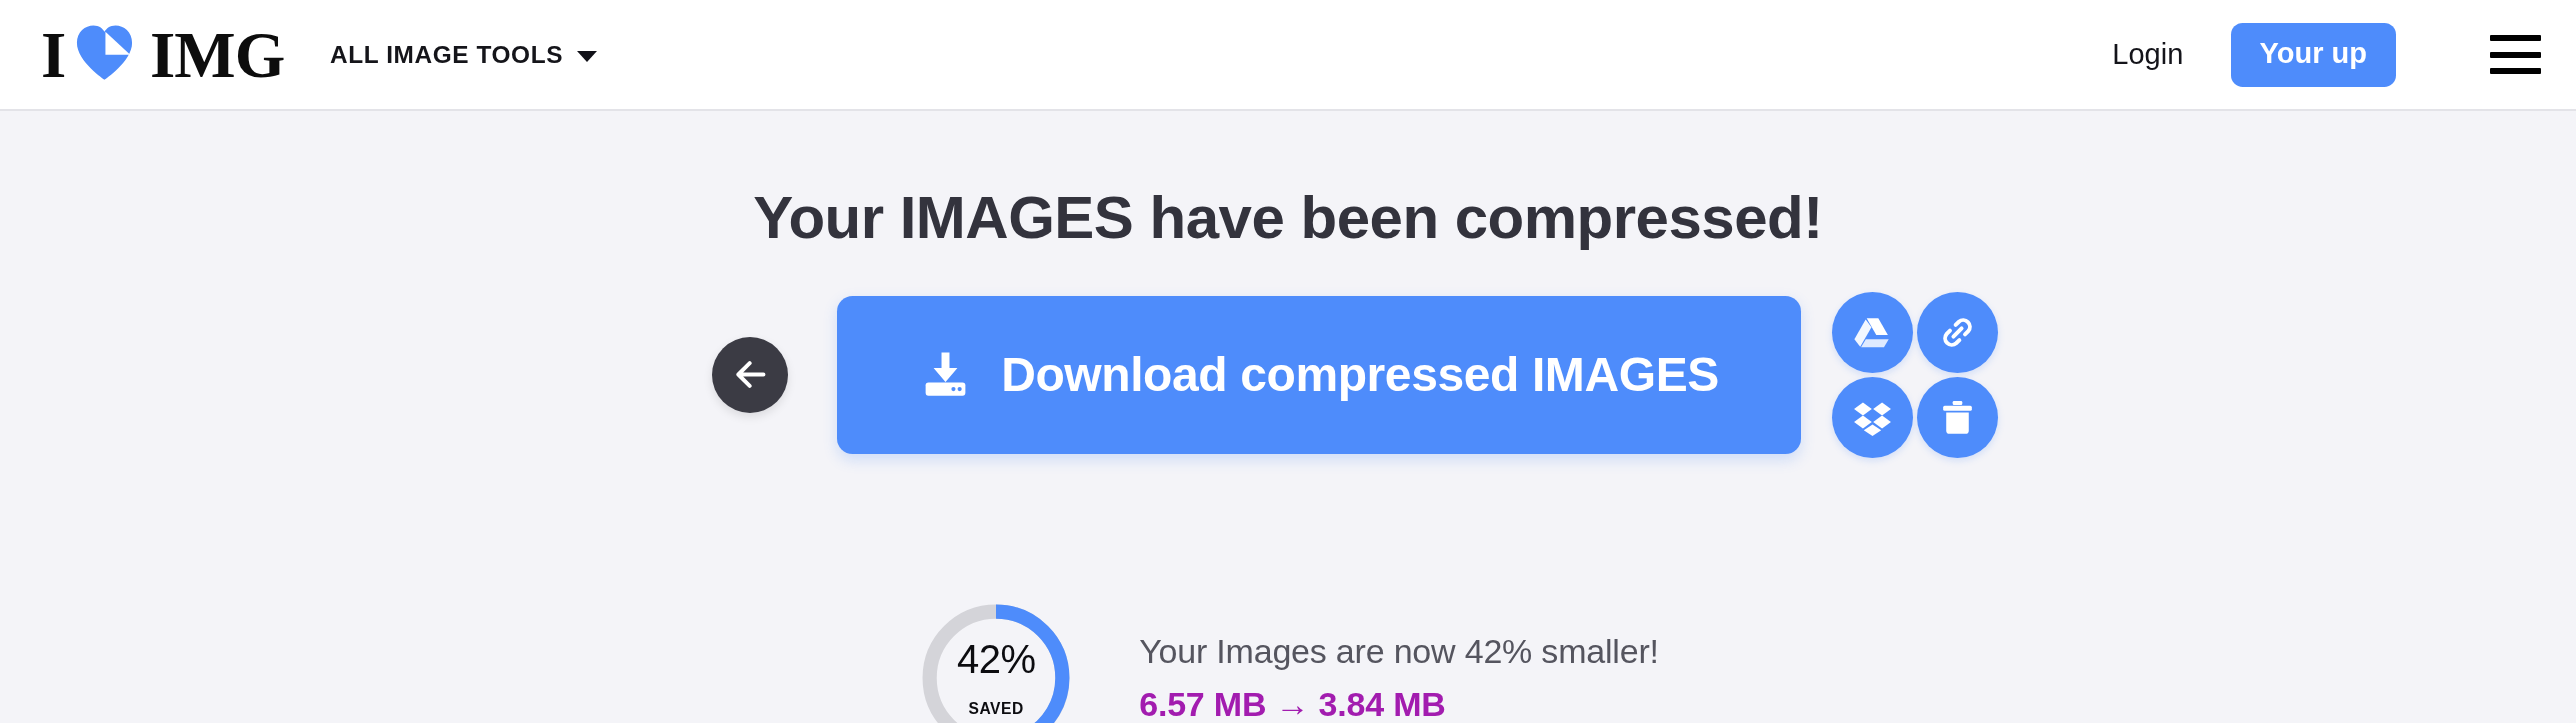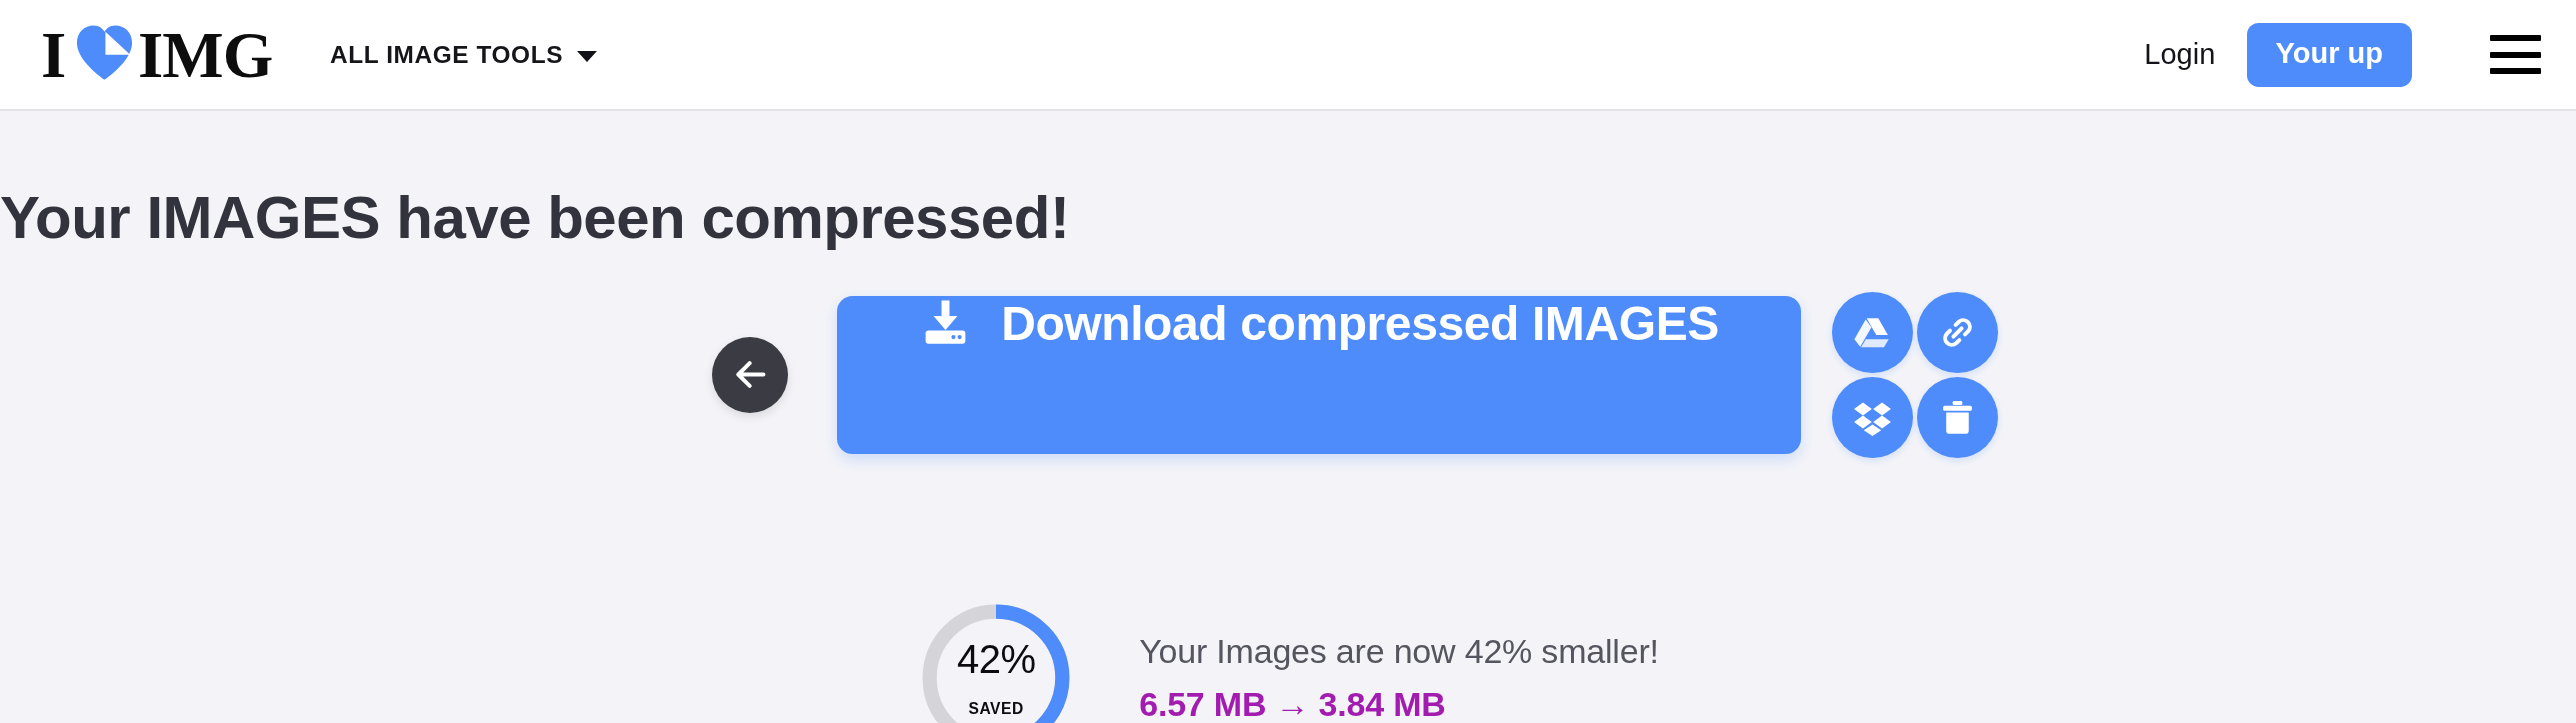--- a/index.html
+++ b/index.html
@@ -38,21 +38,21 @@
     align-items: center;
     font-family: "Liberation Serif", serif;
     font-weight: bold;
     font-size: 65px;
     letter-spacing: -1px;
     color: #0d0d0d;
     line-height: 1;
     user-select: none;
   }
   .logo .logo-i { display: inline-block; padding-right: 3.9px; }
-  .logo .logo-img-text { display: inline-block; padding-left: 2px; }
+  .logo .logo-img-text { display: inline-block; padding-left: 2px; margin-left: 12px; }
   .heart-mark {
     width: 59px;
     height: 57px;
     position: relative;
     margin: 0 2px 3.9px 5.9px;
     flex: 0 0 auto;
   }
   .heart-mark svg { display: block; width: 100%; height: 100%; }
 
   .all-tools {
@@ -81,21 +81,21 @@
     margin-top: 3.9px;
   }
 
   .header-right {
     position: absolute;
     right: 35px;
     top: 50%;
     transform: translateY(-50%);
     display: flex;
     align-items: center;
-    gap: 0;
+    gap: 16px;
   }
   .login-link {
     font-size: 29px;
     color: #14141a;
     font-weight: normal;
     text-decoration: none;
     cursor: pointer;
     padding: 5.9px 9.8px;
     margin-right: 21.5px;
     white-space: nowrap;
@@ -136,21 +136,21 @@
     width: 2576px;
     height: 612px;
     background: #f4f4f8;
   }
 
   .headline {
     position: absolute;
     top: 72px;
     left: 0;
     width: 2576px;
-    text-align: left;
+    text-align: center;
     font-size: 60px;
     font-weight: bold;
     color: #33333d;
     letter-spacing: -0.5px;
     white-space: nowrap;
   }
 
   
   .action-row {
     position: absolute;
@@ -176,21 +176,21 @@
   .back-btn svg { width: 39px; height: 39px; display:block; }
 
   .download-btn {
     margin-left: 49px;
     width: 964px;
     height: 158px;
     background: #4e8cfb;
     border: none;
     border-radius: 15.6px;
     display: flex;
-    align-items: flex-start;
+    align-items: center;
     justify-content: center;
     gap: 29px;
     cursor: pointer;
     box-shadow: 0 5.9px 13.7px rgba(78,140,251,0.22);
     flex: 0 0 auto;
   }
   .download-btn .dl-icon { width: 53px; height: 53px; display:block; flex:0 0 auto; }
   .download-btn .dl-label {
     color: #ffffff;
     font-size: 48px;

